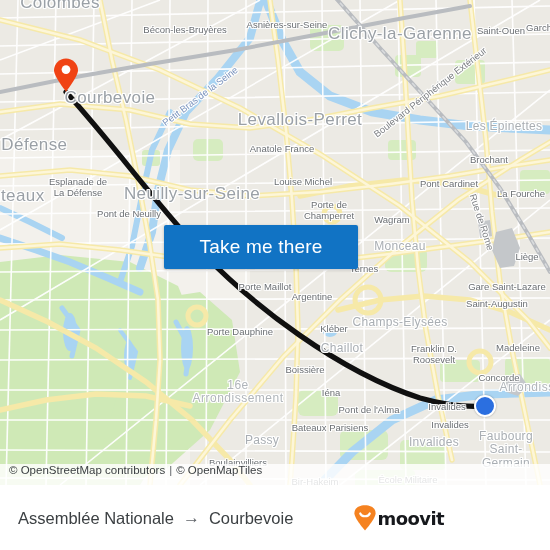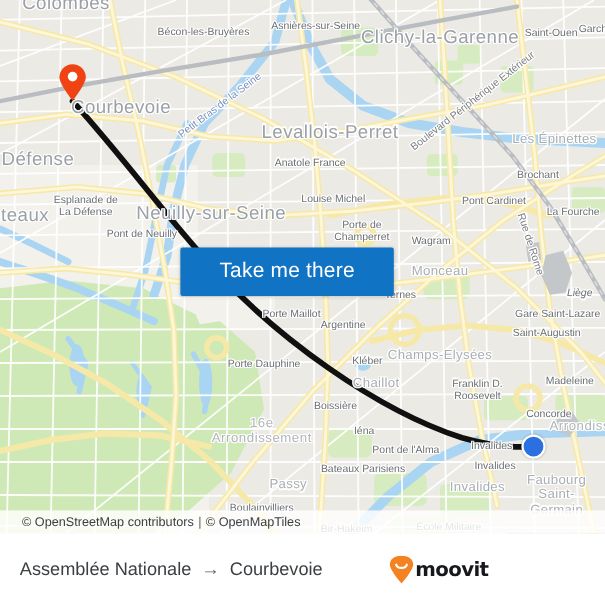--- a/index.html
+++ b/index.html
@@ -81,22 +81,21 @@
     box-shadow: 0 1px 3px rgba(0,0,0,.25);
   }
 
   
   #attribution {
     position: absolute;
     left: 0; bottom: 0;
     width: 550px; height: 21px;
     background: rgba(255,255,255,.82);
     display: flex;
-    align-items: center;
-    padding-left: 20px;
+    padding-left: 9px;
     font-size: 11.5px;
     color: #3c4043;
   }
   .attr-sep { padding: 0 4px; color: #5f6368; }
 
   
   #footer {
     position: absolute;
     left: 0; top: 485px;
     width: 460px; height: 65px;
@@ -292,21 +291,21 @@
         <div class="maplabel lbl-bigcity" style="left: 192px; top: 194px;">Neuilly-sur-Seine</div>
         <div class="maplabel lbl-place" style="left: 303px; top: 181px;">Louise Michel</div>
         <div class="maplabel lbl-place" style="left: 449px; top: 183px;">Pont Cardinet</div>
         <div class="maplabel lbl-place" style="left: 521px; top: 193px;">La Fourche</div>
         <div class="maplabel lbl-place" style="left: 129px; top: 213px;">Pont de Neuilly</div>
         <div class="maplabel lbl-place lbl-two" style="left: 329px; top: 211px;">Porte de
 Champerret</div>
         <div class="maplabel lbl-place" style="left: 392px; top: 219px;">Wagram</div>
         <div class="maplabel lbl-road" style="left: 482px; top: 222px; transform: translate(-50%, -50%) rotate(72deg);">Rue de Rome</div>
         <div class="maplabel lbl-quarter" style="left: 400px; top: 246px;">Monceau</div>
-        <div class="maplabel lbl-place" style="left: 527px; top: 267px; font-style: italic;">Liège</div>
+        <div class="maplabel lbl-place" style="left: 527px; top: 256px;">Liège</div>
         <div class="maplabel lbl-place" style="left: 265px; top: 270px; margin-top: 16px;">Porte Maillot</div>
         <div class="maplabel lbl-place" style="left: 364px; top: 268px;">Ternes</div>
         <div class="maplabel lbl-place" style="left: 507px; top: 286px;">Gare Saint-Lazare</div>
         <div class="maplabel lbl-place" style="left: 312px; top: 296px;">Argentine</div>
         <div class="maplabel lbl-place" style="left: 497px; top: 303px;">Saint-Augustin</div>
         <div class="maplabel lbl-quarter" style="left: 400px; top: 322px;">Champs-Elysées</div>
         <div class="maplabel lbl-place" style="left: 240px; top: 331px;">Porte Dauphine</div>
         <div class="maplabel lbl-place" style="left: 334px; top: 328px;">Kléber</div>
         <div class="maplabel lbl-quarter" style="left: 342px; top: 348px;">Chaillot</div>
         <div class="maplabel lbl-place lbl-two" style="left: 434px; top: 355px;">Franklin D.

